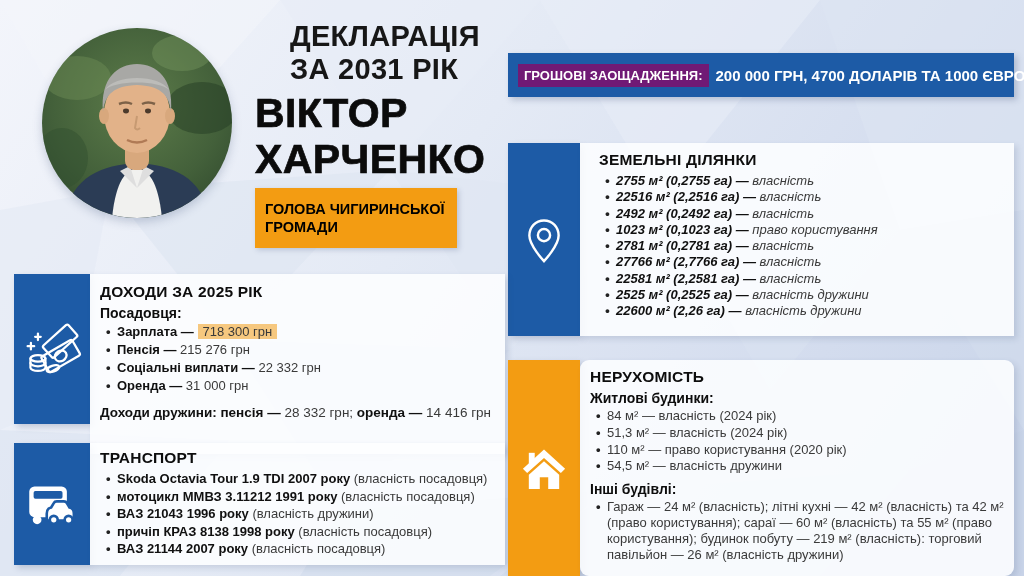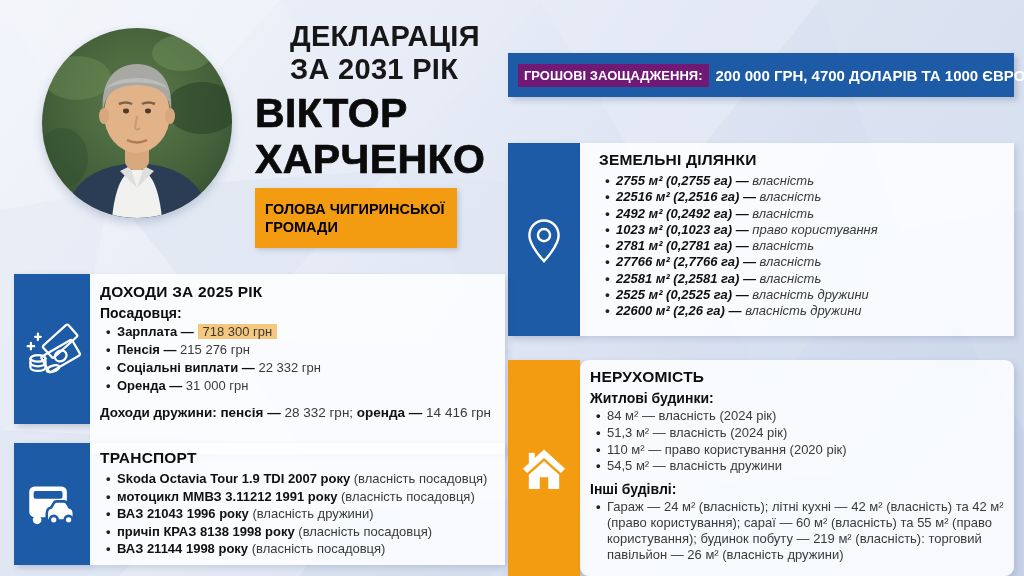--- a/index.html
+++ b/index.html
@@ -194,21 +194,21 @@
       <circle cx="51" cy="50" r="4.5" fill="#fff" stroke="#1d5ba6" stroke-width="3"></circle>
     </svg>
   </div>
   <div class="panel" id="panel-transport">
     <h3>ТРАНСПОРТ</h3>
     <ul>
       <li><span class="b">Skoda Octavia Tour 1.9 TDI 2007 року</span> <span class="r">(власність посадовця)</span></li>
       <li><span class="b">мотоцикл ММВЗ 3.11212 1991 року</span> <span class="r">(власність посадовця)</span></li>
       <li><span class="b">ВАЗ 21043 1996 року</span> <span class="r">(власність дружини)</span></li>
       <li><span class="b">причіп КРАЗ 8138 1998 року</span> <span class="r">(власність посадовця)</span></li>
-      <li><span class="b">ВАЗ 21144 1998 року</span> <span class="r">(власність посадовця)</span></li>
+      <li><span class="b">ВАЗ 21144 2007 року</span> <span class="r">(власність посадовця)</span></li>
     </ul>
   </div>
 
   <div class="icon-box orange" id="icon-realty">
     <svg width="54" height="54" viewBox="0 0 64 64">
       <rect x="14" y="14" width="7" height="13" fill="#fff"></rect>
       <polygon points="32,10 57,33 52,38 32,20 12,38 7,33" fill="#fff"></polygon>
       <polygon points="32,24 50,40 50,57 14,57 14,40" fill="#fff"></polygon>
       <rect x="27" y="43" width="10" height="14" fill="#f39c12"></rect>
     </svg>

